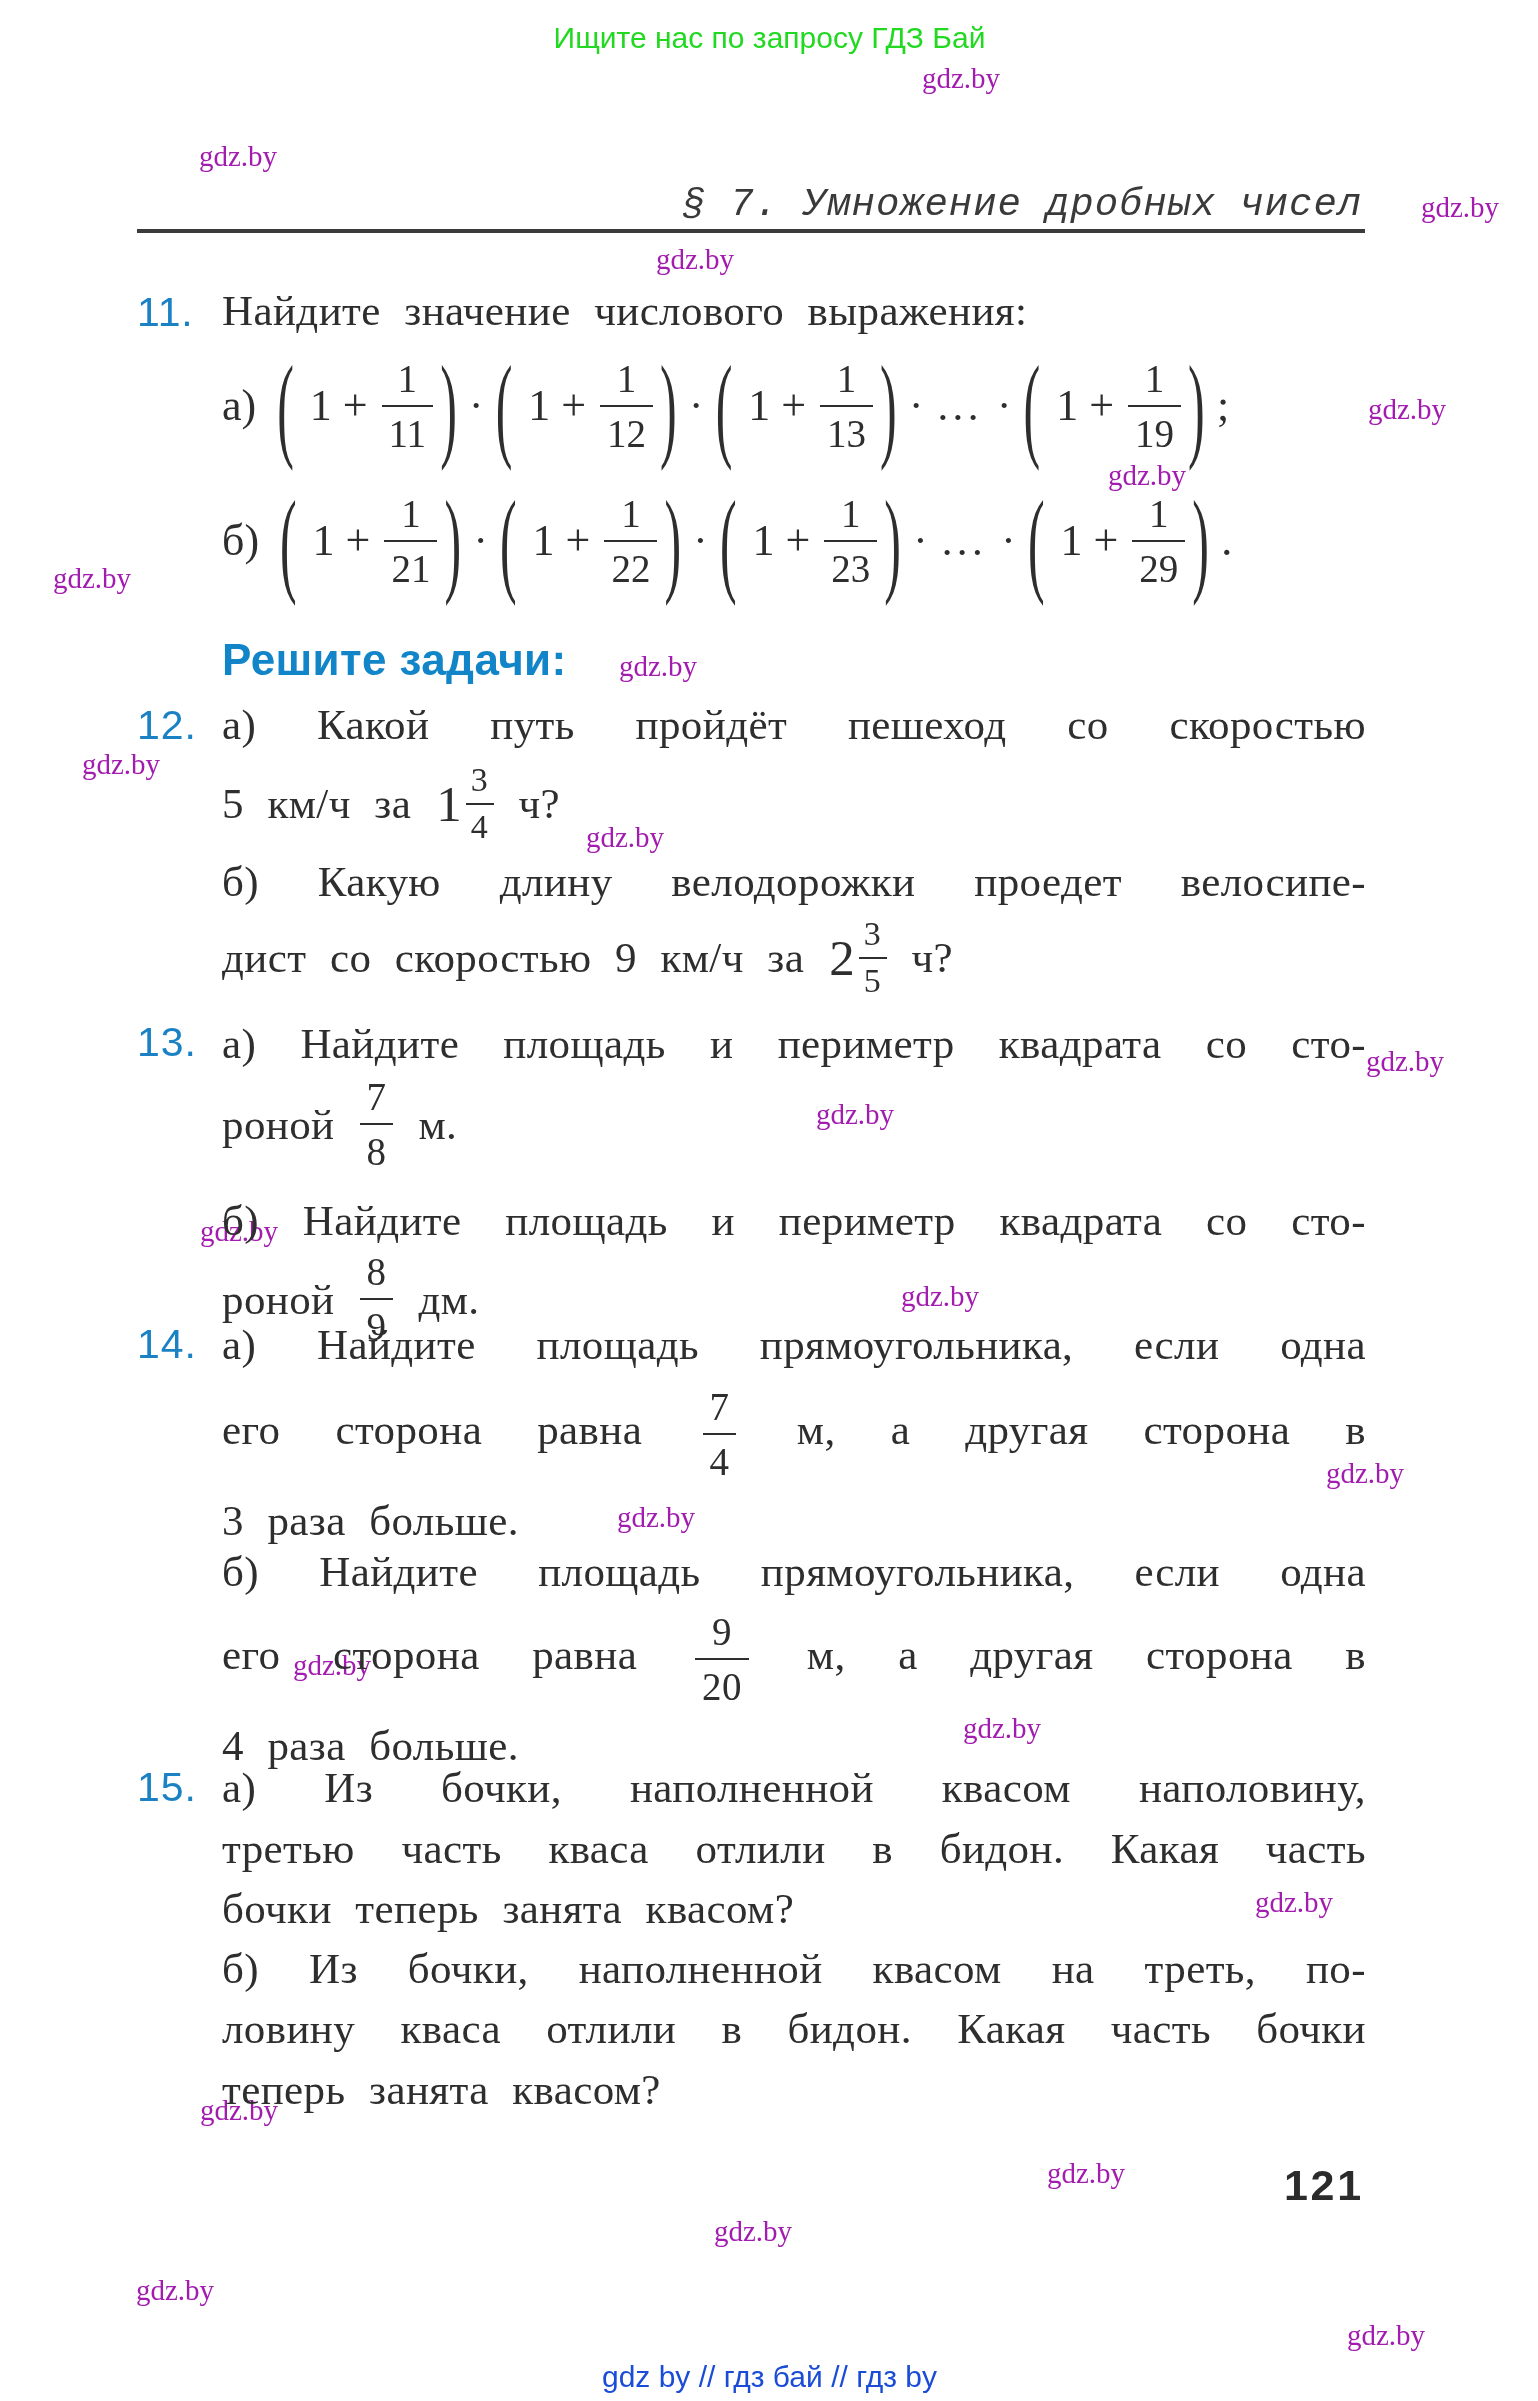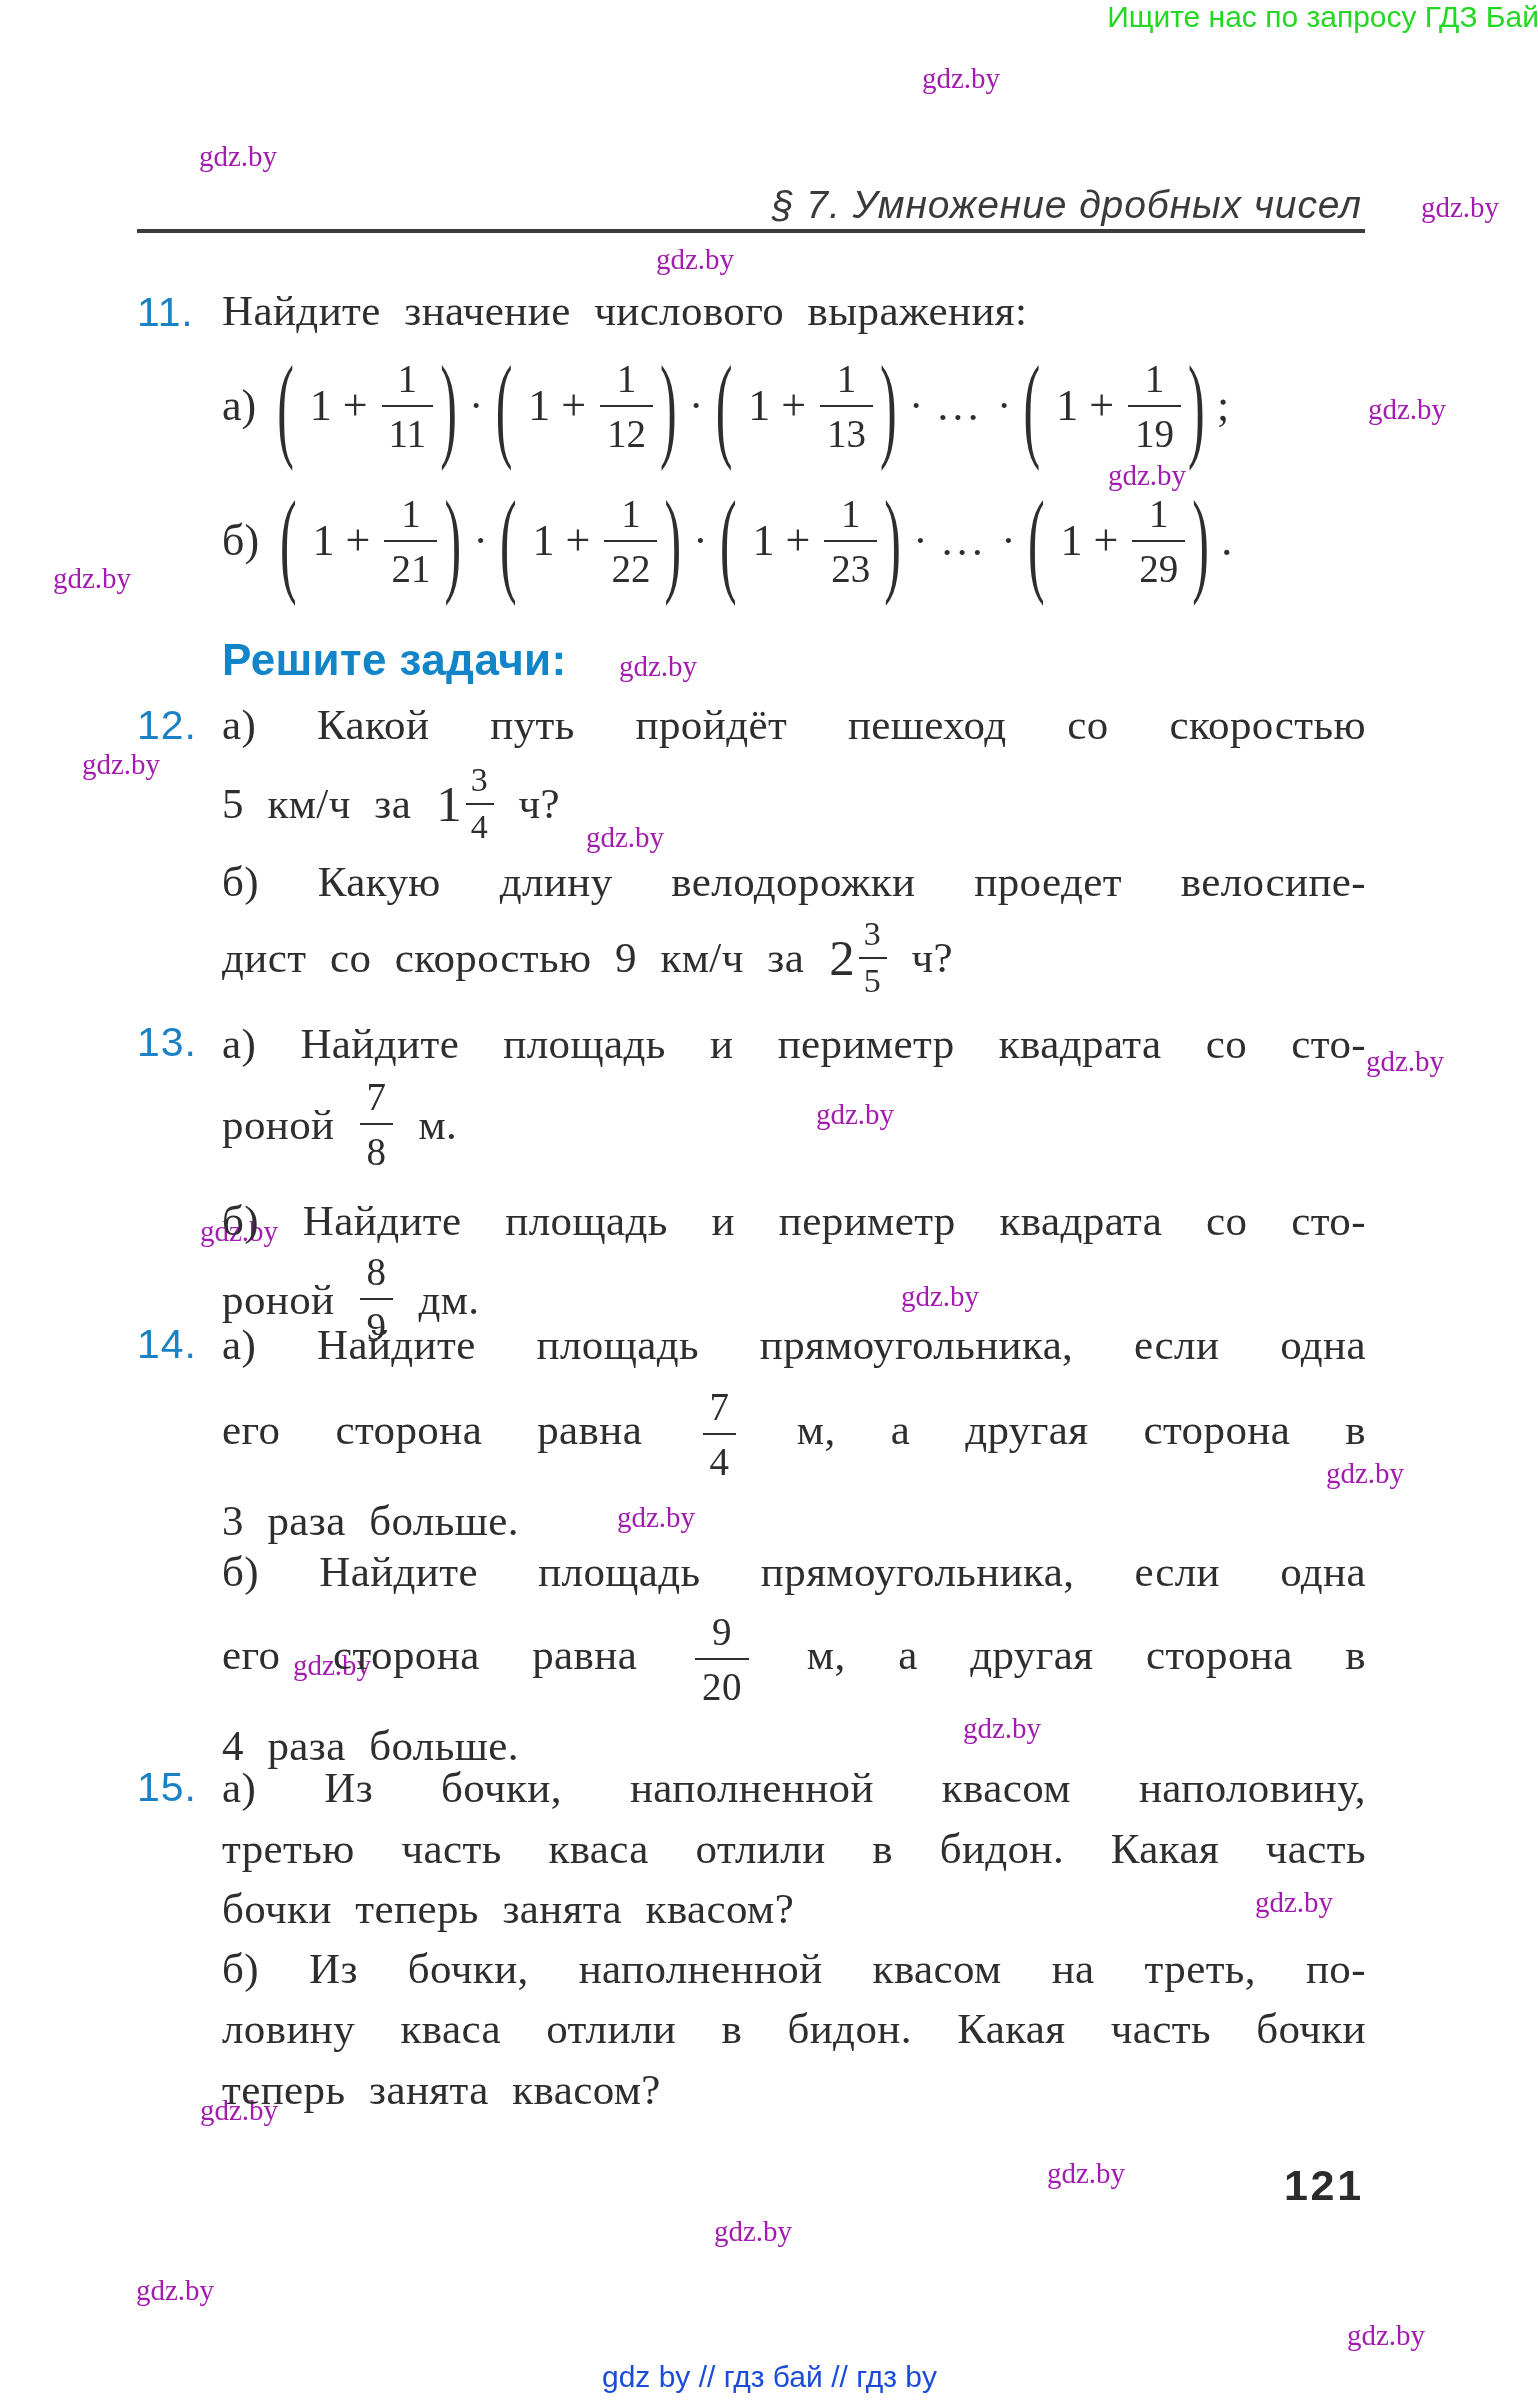--- a/index.html
+++ b/index.html
@@ -2,21 +2,21 @@
 <html style="font-size:14px"><head>
 <meta charset="utf-8">
 <style>
   html,body { margin:0; padding:0; background:#ffffff; }
   .page {
     position:relative; width:1539px; height:2401px; background:#ffffff;
     font-family:"Liberation Serif", serif; color:#2e2e2e; overflow:hidden;
   }
   
   .banner {
-    position:absolute; top:0; left:0; width:100%; text-align:right;
+    position:absolute; top:21px; left:0; width:100%; text-align:center;
     font-family:"Liberation Sans", sans-serif; font-size:30px; color:#21d921;
   }
   
   .wm {
     position:absolute; font-family:Liberation Serif, serif;
     font-size:29px; color:#a21caf; line-height:1; white-space:nowrap;
   }
   .wm1{left:922px;top:64px}   .wm2{left:199px;top:142px}
   .wm3{left:1421px;top:193px}  .wm4{left:656px;top:245px}
   .wm5{left:1368px;top:395px}  .wm6{left:1108px;top:461px}
@@ -25,21 +25,21 @@
   .wm11{left:1366px;top:1047px}.wm12{left:816px;top:1100px}
   .wm13{left:200px;top:1217px} .wm14{left:901px;top:1282px}
   .wm15{left:1326px;top:1459px}.wm16{left:617px;top:1503px}
   .wm17{left:293px;top:1651px} .wm18{left:963px;top:1714px}
   .wm19{left:1255px;top:1888px}.wm20{left:200px;top:2096px}
   .wm21{left:1047px;top:2159px}.wm22{left:714px;top:2217px}
   .wm23{left:136px;top:2276px} .wm24{left:1347px;top:2321px}
   
   .section-title {
     position:absolute; top:183px; right:177px;
-    font-family:Liberation Sans, sans-serif; font-style:italic;
+    font-family:Liberation Mono, monospace; font-style:italic;
     font-size:39px; color:#3a3a3a; letter-spacing:0.9px;
   }
   .hrule { position:absolute; left:137px; top:229px; width:1228px; height:4.4px; background:#3b3b3b; }
   
   .pnum {
     position:absolute; left:137px; font-family:"Liberation Sans", sans-serif;
     font-weight:normal; font-size:41px; color:#1a82c4; letter-spacing:0.9px;
   }
   .n11{top:289px}.n12{top:702px}.n13{top:1019px}.n14{top:1321px}.n15{top:1764px}
   

